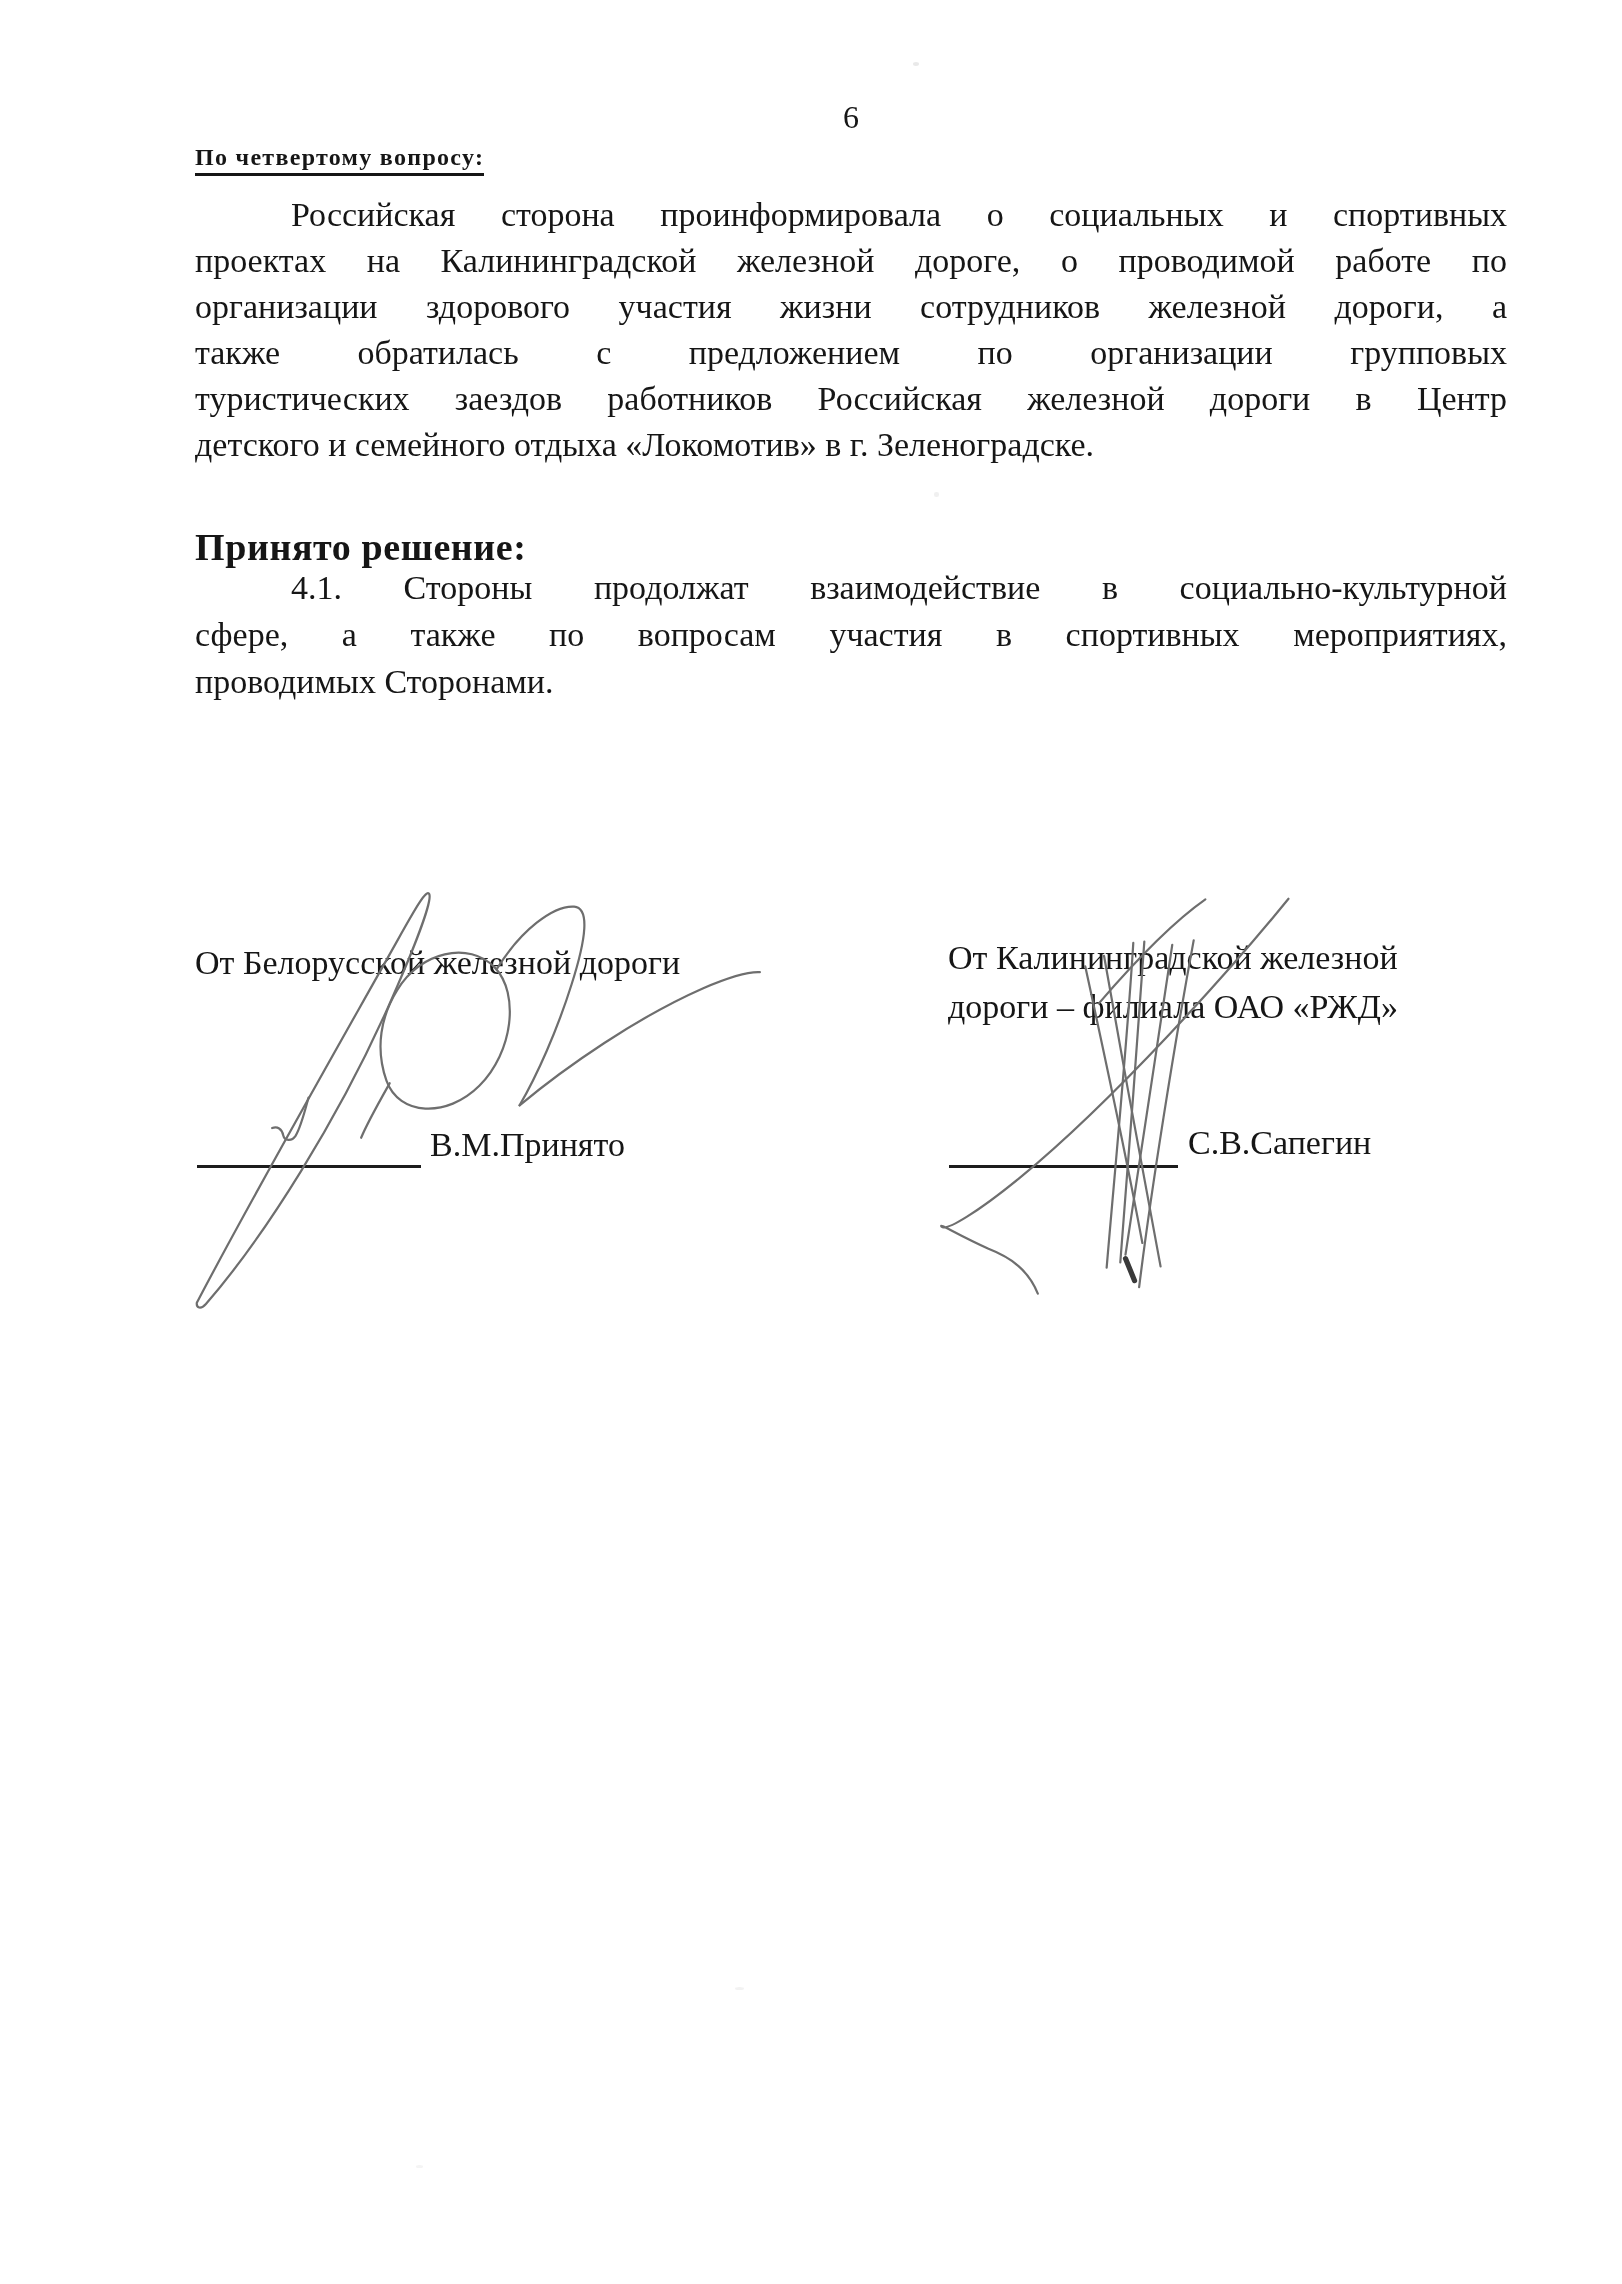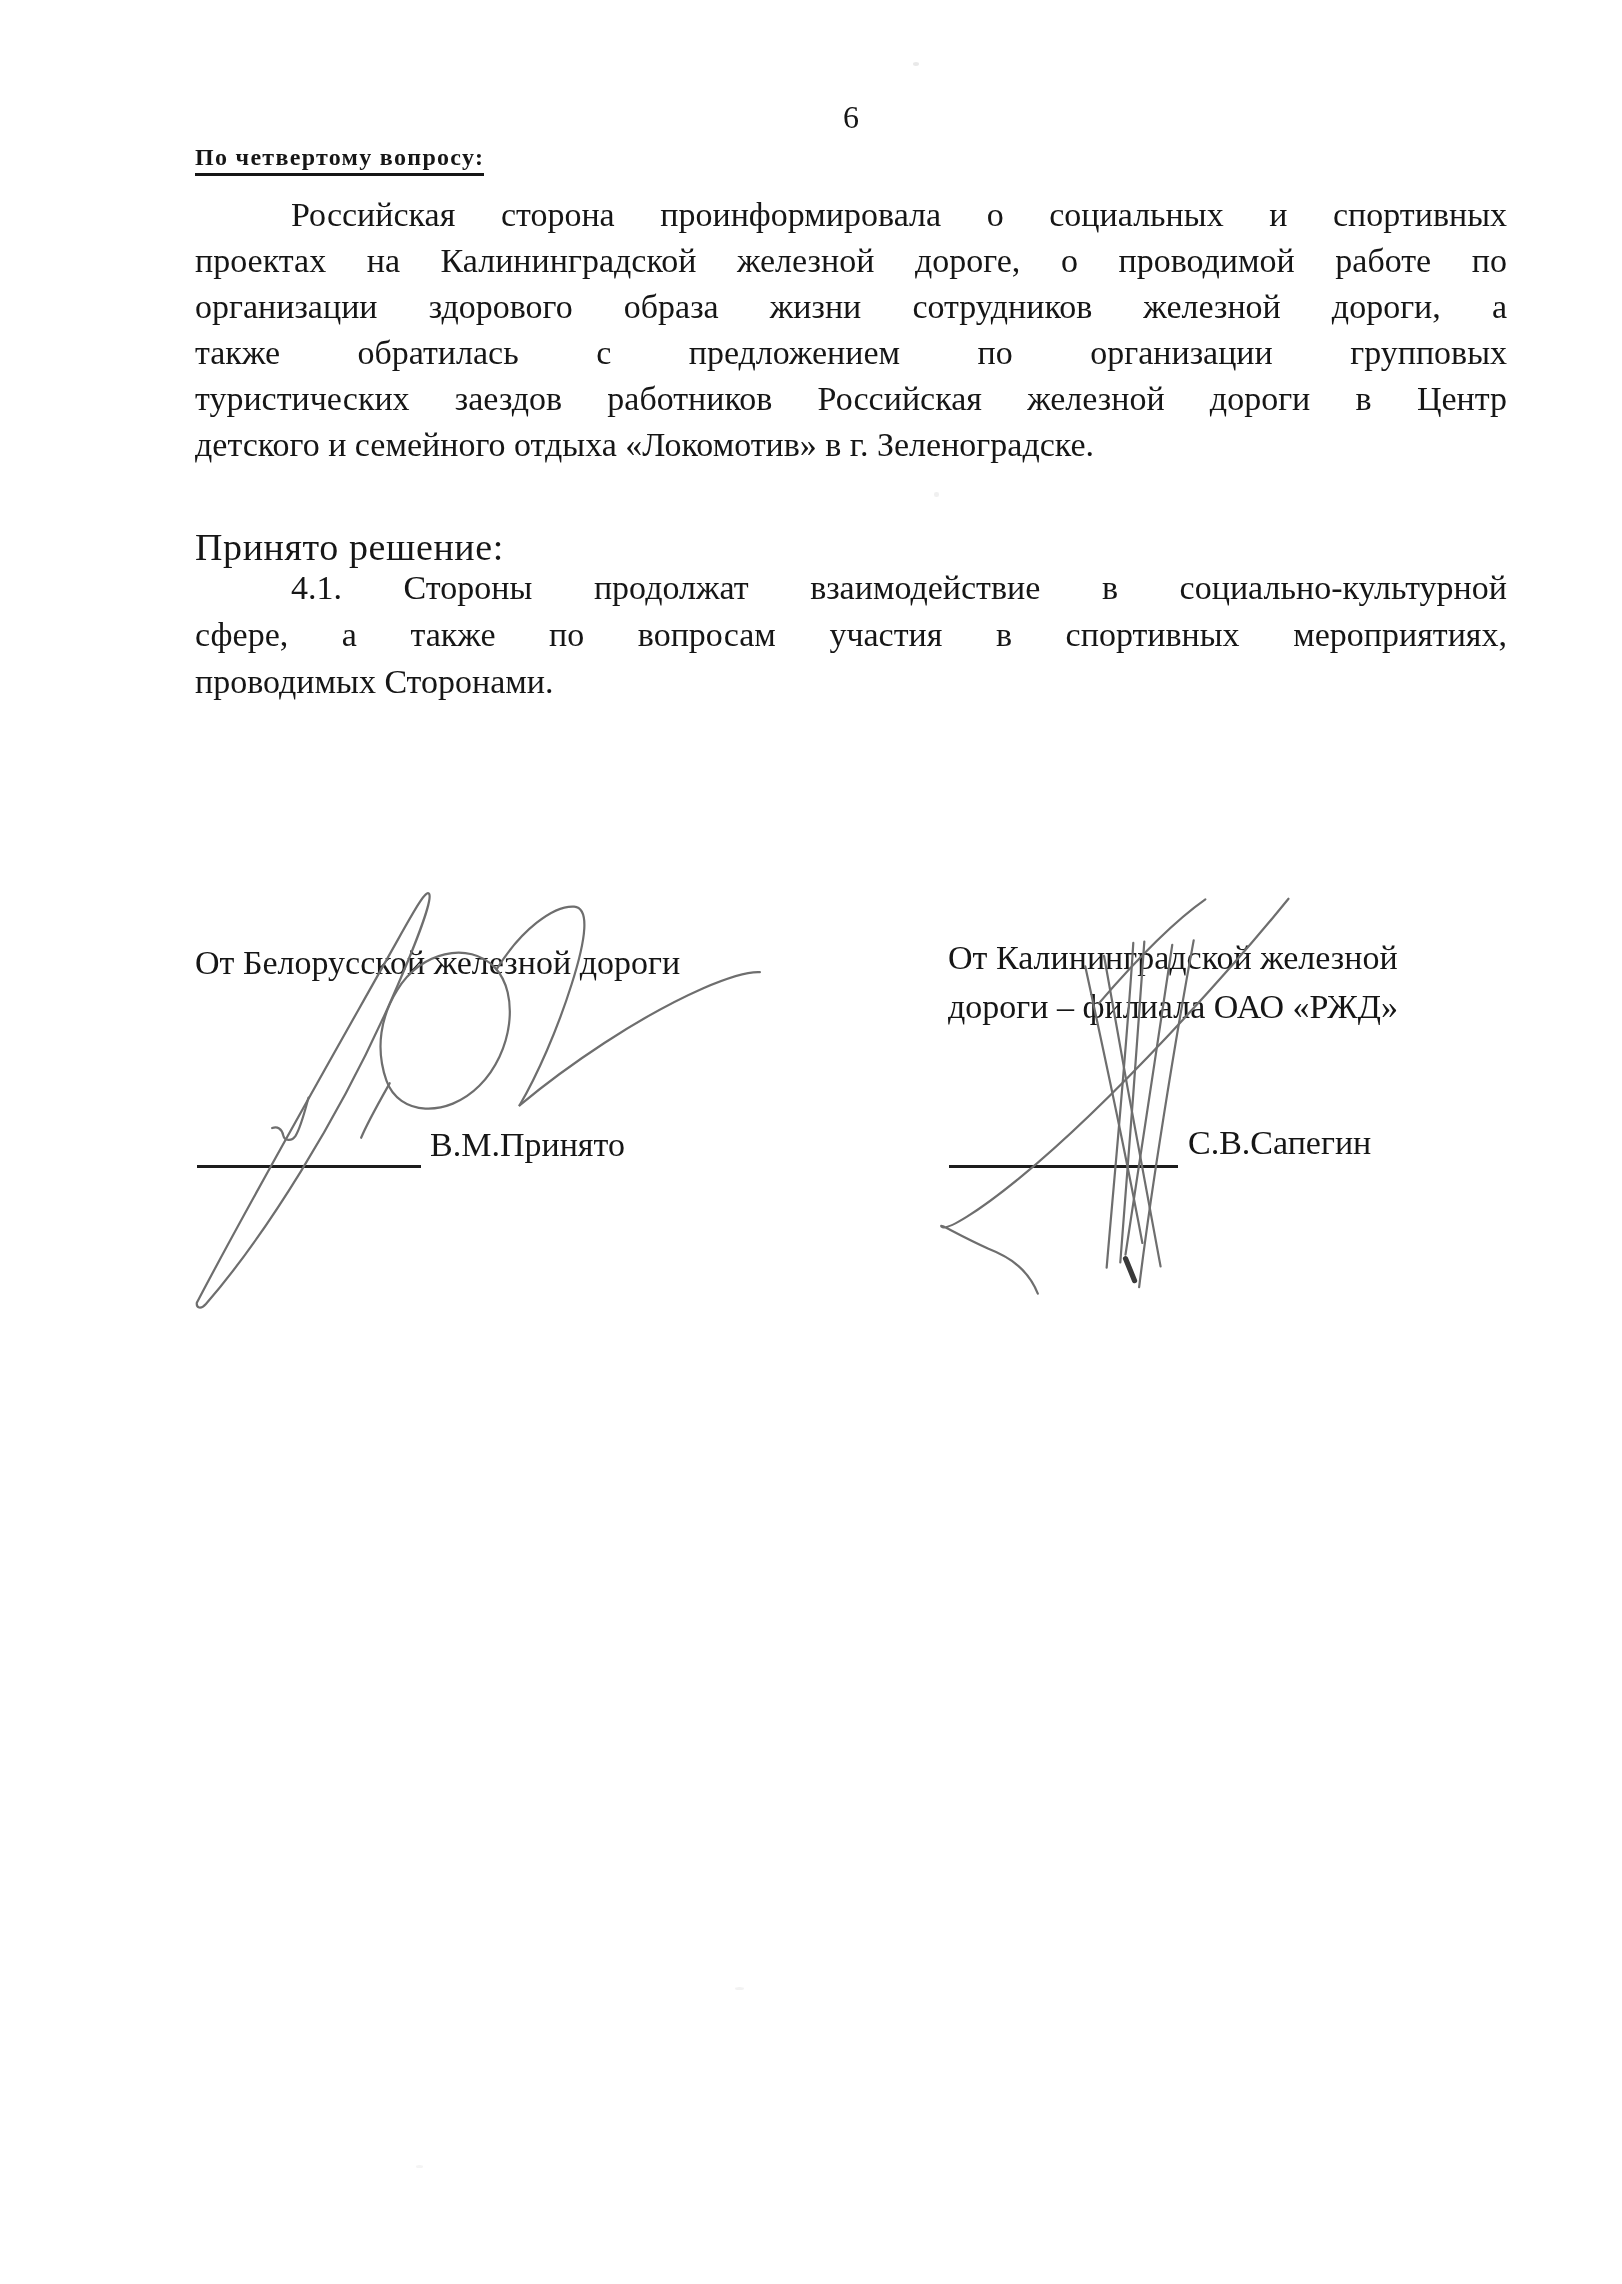--- a/index.html
+++ b/index.html
@@ -20,21 +20,21 @@
   .h1 {
     position:absolute; top:144px; left:195px;
     font-size:24px; font-weight:bold; letter-spacing:1.3px;
   }
   .h1 .u {
     display:inline-block; line-height:1.1;
     padding-bottom:2.6px; border-bottom:3.9px solid var(--ink,#161616);
   }
   .h2 {
     position:absolute; top:525px; left:195px;
-    font-size:38px; font-weight:normal; letter-spacing:0.6px;
+    font-size:38px; font-weight:bold; letter-spacing:0.6px;
   }
   .para { position:absolute; left:195px; width:1312px; font-size:34px; }
   .para-q4 { top:192px; }
   .para-dec { top:564px; }
   .tline {
     line-height:46px; height:46px;
     text-align:justify; text-align-last:justify;
   }
   .para-dec .tline { line-height:47px; height:47px; }
   .tline.last { text-align-last:left; }
@@ -78,21 +78,21 @@
 
   <div class="pagenum">6</div>
 
   <div class="h1">
     <span class="u">По четвертому вопросу:</span>
   </div>
 
   <div class="para para-q4">
       <div class="tline indent">Российская сторона проинформировала о социальных и спортивных</div>
       <div class="tline">проектах на Калининградской железной дороге, о проводимой работе по</div>
-      <div class="tline">организации здорового образа жизни сотрудников железной дороги, а</div>
+      <div class="tline">организации здорового участия жизни сотрудников железной дороги, а</div>
       <div class="tline">также обратилась с предложением по организации групповых</div>
       <div class="tline">туристических заездов работников Российская железной дороги в Центр</div>
       <div class="tline last">детского и семейного отдыха «Локомотив» в г. Зеленоградске.</div>
     </div>
 
   <div class="h2">Принято решение:</div>
 
   <div class="para para-dec">
       <div class="tline indent">4.1. Стороны продолжат взаимодействие в социально-культурной</div>
       <div class="tline">сфере, а также по вопросам участия в спортивных мероприятиях,</div>

